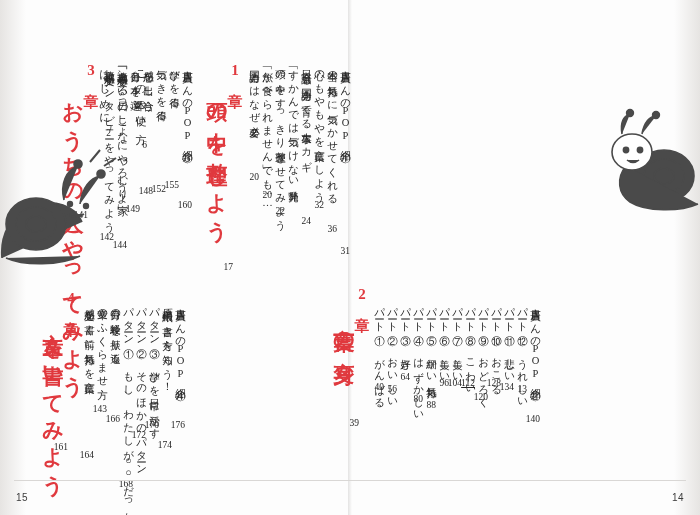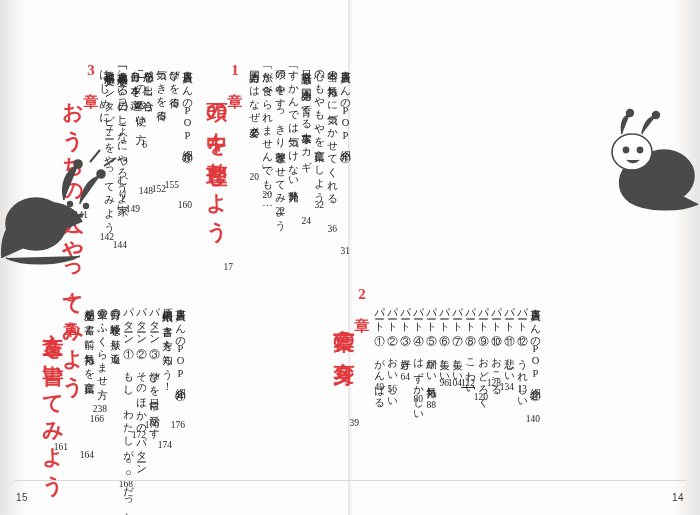--- a/index.html
+++ b/index.html
@@ -211,24 +211,24 @@
   <div class="pgnum" style="right:508px;top:200px;">160</div>
 
   <div class="chap-num" style="right:620px;top:290px;">4章</div>
   <div class="chap-title" style="right:635px;top:316px;">文章を書いてみよう</div>
   <div class="pgnum" style="right:632px;top:442px;">161</div>
 
   <div class="entry" style="right:605px;top:300px;">感想文を書く前に気持ちを言葉に</div>
   <div class="pgnum" style="right:606px;top:450px;">164</div>
 
   <div class="entry" style="right:592px;top:300px;">文章のふくらませ方</div>
-  <div class="pgnum" style="right:593px;top:404px;">238</div>
+  <div class="pgnum" style="right:593px;top:404px;">143</div>
 
   <div class="entry" style="right:579px;top:300px;">自分の経験を振り返る</div>
-  <div class="pgnum" style="right:596px;top:414px;">166</div>
+  <div class="pgnum" style="right:580px;top:414px;">166</div>
 
   <div class="entry" style="right:566px;top:300px;">パターン①　もし、わたしが○○だったら</div>
   <div class="pgnum" style="right:567px;top:431px;margin-top:48px;">168</div>
 
   <div class="entry" style="right:553px;top:300px;">パターン②　そのほかのパターン</div>
   <div class="pgnum" style="right:554px;top:430px;">172</div>
 
   <div class="entry" style="right:540px;top:300px;">パターン③　学びを日常に活かす</div>
   <div class="pgnum" style="right:541px;top:420px;">170</div>
 

